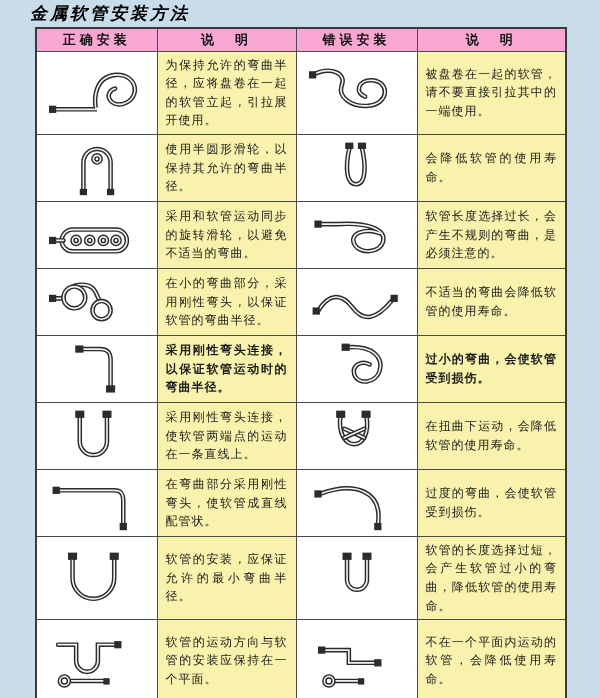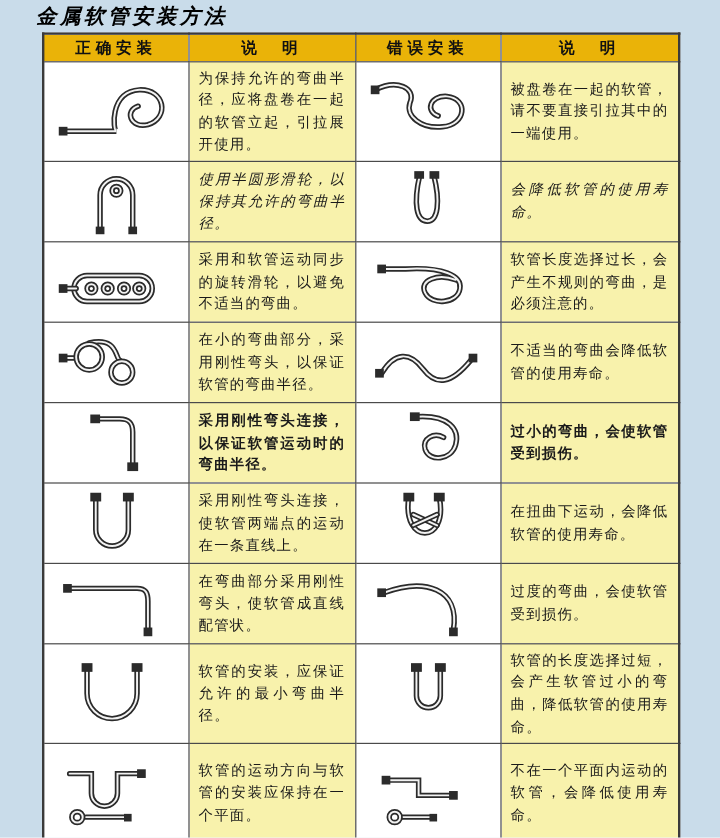--- a/index.html
+++ b/index.html
@@ -23,21 +23,21 @@
     table-layout:fixed;
     background:#fff;
     border:2px solid #3a3a3a;
   }
   .install-table th, .install-table td {
     border:1px solid #4a4a4a;
     vertical-align:middle;
     overflow:hidden;
   }
   .install-table th {
-    background:#eab308;
+    background:#f9a8d4;
     font-size:13px; font-weight:bold;
     letter-spacing:4px;
     height:23px; text-align:center;
     color:#111;
   }
   .col-img-l { width:121px; }
   .col-note-l { width:139px; }
   .col-img-r { width:121px; }
   .col-note-r { width:149px; }
   td.img-cell { background:#ffffff; text-align:center; padding:2px; }
@@ -82,21 +82,21 @@
         <td class="note-cell">为保持允许的弯曲半径，应将盘卷在一起的软管立起，引拉展开使用。</td>
         <td class="img-cell">
           <svg viewBox="0 0 110 64" width="108" height="58">
             <path d="M6 12 C26 2 44 10 38 24 C34 36 48 48 68 46 C90 44 92 20 72 18 C56 17 52 32 64 36" stroke="#2b2b2b" stroke-width="5" fill="none" stroke-linecap="round"></path>
             <path d="M6 12 C26 2 44 10 38 24 C34 36 48 48 68 46 C90 44 92 20 72 18 C56 17 52 32 64 36" stroke="#f2f2f2" stroke-width="1.8" fill="none" stroke-linecap="round"></path>
             <rect x="2" y="8" width="8" height="8" fill="#2b2b2b"></rect>
           </svg>
         </td>
         <td class="note-cell">被盘卷在一起的软管，请不要直接引拉其中的一端使用。</td>
       </tr>
-      <tr style="height: 67px; font-style: italic;">
+      <tr style="height: 67px;">
         <td class="img-cell">
           <svg viewBox="0 0 110 64" width="108" height="58">
             <path d="M40 58 V26 A15 15 0 0 1 70 26 V58" stroke="#2b2b2b" stroke-width="5" fill="none" stroke-linecap="round"></path>
             <path d="M40 58 V26 A15 15 0 0 1 70 26 V58" stroke="#f2f2f2" stroke-width="1.8" fill="none" stroke-linecap="round"></path>
             <circle cx="55" cy="22" r="4" stroke="#2b2b2b" stroke-width="5" fill="none" stroke-linecap="round"></circle>
             <circle cx="55" cy="22" r="4" stroke="#f2f2f2" stroke-width="1.8" fill="none" stroke-linecap="round"></circle>
             <rect x="36" y="55" width="8" height="7" fill="#2b2b2b"></rect>
             <rect x="66" y="55" width="8" height="7" fill="#2b2b2b"></rect>
           </svg>
         </td>

